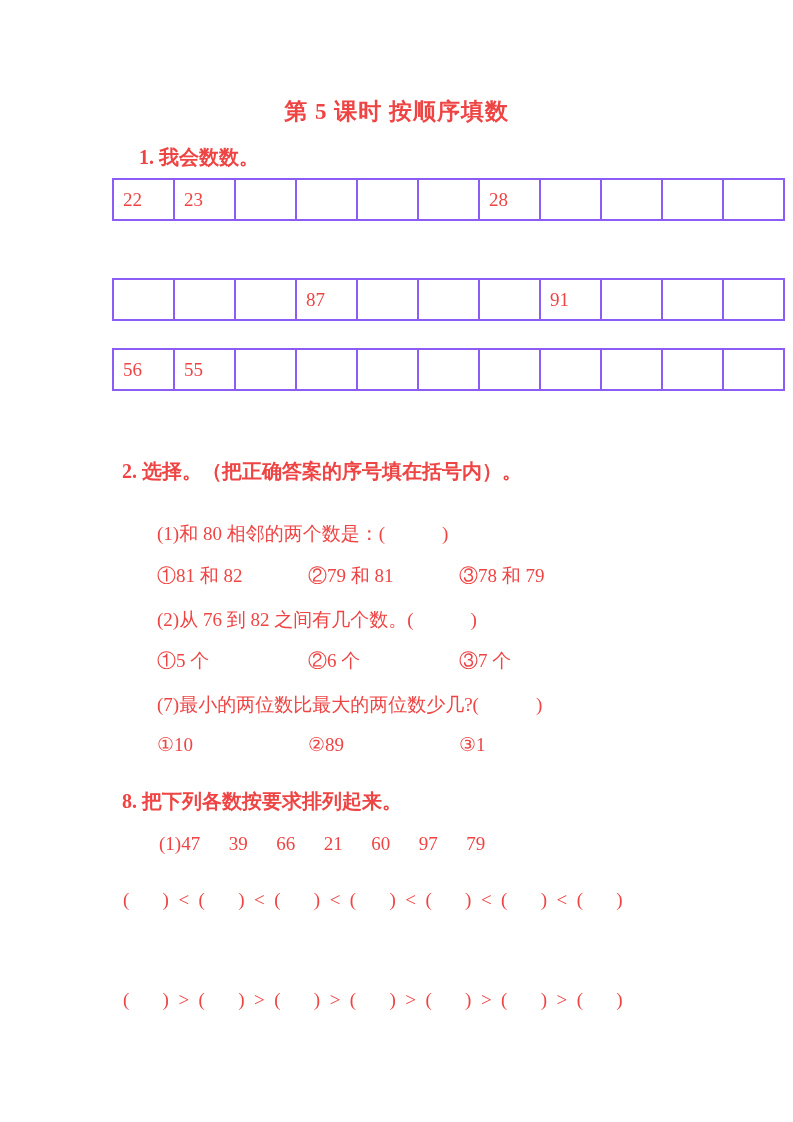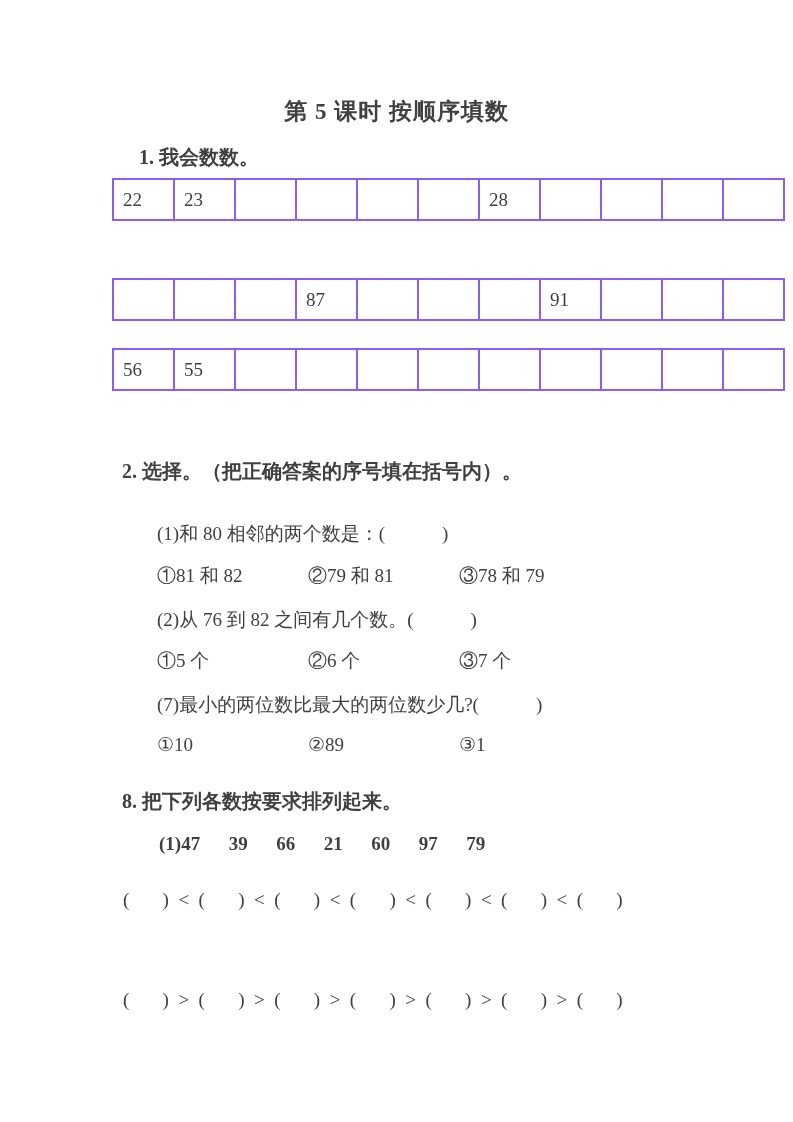--- a/index.html
+++ b/index.html
@@ -1,21 +1,21 @@
 <!DOCTYPE html>
 <html><head>
   <meta charset="utf-8">
   <style>
     html, body { margin: 0; padding: 0; background: #ffffff; }
     .page {
       position: relative;
       width: 793px;
       height: 1122px;
       background: #ffffff;
-      color: #404040;
+      color: #ef4444;
       font-family: "Liberation Serif", "DejaVu Serif", serif;
       overflow: hidden;
     }
     .abs { position: absolute; white-space: pre; }
 
     .title {
       top: 96px; left: 0; width: 793px;
       text-align: center;
       font-size: 23px;
       font-weight: 700;
@@ -51,21 +51,21 @@
     .q2 { top: 607px; left: 157px; }
     .q3 { top: 692px; left: 157px; }
 
     .optrow { display: flex; font-size: 19px; }
     .o1 { top: 563px; left: 157px; }
     .o2 { top: 648px; left: 157px; }
     .o3 { top: 733px; left: 157px; }
     .opt { width: 151px; white-space: pre; }
     .opt:last-child { width: auto; }
 
-    .numline { font-size: 19px; font-weight: bold; }
+    .numline { font-size: 19px; }
     .n1 { top: 833px; left: 159px; }
     .n2 { top: 934px; left: 206px; }
     .blankline { font-size: 19px; }
     .b1 { top: 889px; left: 123px; }
     .b2 { top: 989px; left: 123px; }
   </style>
 </head>
 <body>
 
 <div class="page">

